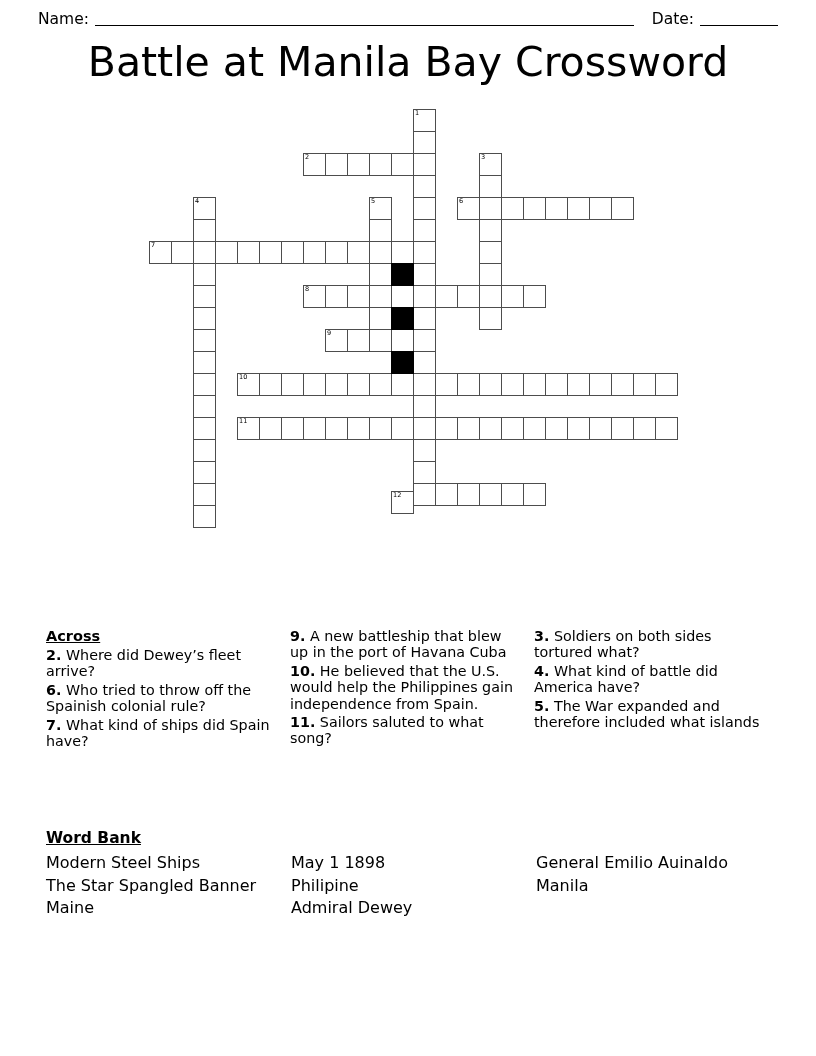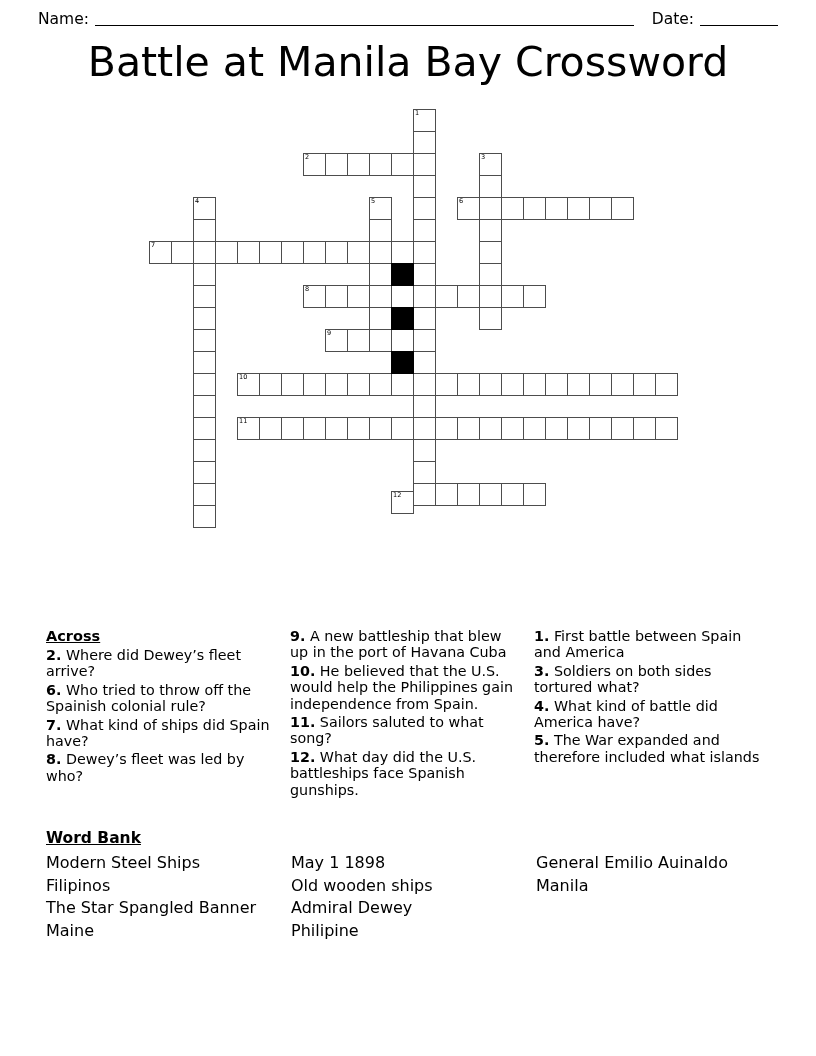--- a/index.html
+++ b/index.html
@@ -287,54 +287,49 @@
     <div class="cell block" style="left: 391px; top: 351px;"></div>
   </div>
 
 <div id="clues">
   <div class="clue-col c1">
     <div class="section-head">Across</div>
     <div id="across-col-1">
         <p class="clue"><b>2.</b><span> Where did Dewey’s fleet arrive?</span></p>
         <p class="clue"><b>6.</b><span> Who tried to throw off the Spainish colonial rule?</span></p>
         <p class="clue"><b>7.</b><span> What kind of ships did Spain have?</span></p>
-        <p class="clue"><b>8.</b><span> Dewey’s fleet was led by who?</span></p>
       </div>
   </div>
   <div class="clue-col c2">
     <div id="across-col-2">
         <p class="clue"><b>9.</b><span> A new battleship that blew up in the port of Havana Cuba</span></p>
         <p class="clue"><b>10.</b><span> He believed that the U.S. would help the Philippines gain independence from Spain.</span></p>
         <p class="clue"><b>11.</b><span> Sailors saluted to what song?</span></p>
-        <p class="clue"><b>12.</b><span> What day did the U.S. battleships face Spanish gunships.</span></p>
       </div>
   </div>
   <div class="clue-col c3">
     <div id="down-col">
-        <p class="clue"><b>1.</b><span> First battle between Spain and America</span></p>
         <p class="clue"><b>3.</b><span> Soldiers on both sides tortured what?</span></p>
         <p class="clue"><b>4.</b><span> What kind of battle did America have?</span></p>
         <p class="clue"><b>5.</b><span> The War expanded and therefore included what islands</span></p>
       </div>
   </div>
 </div>
 
 <div id="word-bank">
   <div class="wb-head">Word Bank</div>
   <div class="wb-grid" id="wb-grid">
       <div class="wb-col">
         <div class="wb-item">Modern Steel Ships</div>
-        <div class="wb-item">Filipinos</div>
         <div class="wb-item">The Star Spangled Banner</div>
         <div class="wb-item">Maine</div>
       </div>
       <div class="wb-col">
         <div class="wb-item">May 1 1898</div>
-        <div class="wb-item">Old wooden ships</div>
+        <div class="wb-item">Philipine</div>
         <div class="wb-item">Admiral Dewey</div>
-        <div class="wb-item">Philipine</div>
       </div>
       <div class="wb-col">
         <div class="wb-item">General Emilio Auinaldo</div>
         <div class="wb-item">Manila</div>
       </div>
     </div>
 </div>
 
 </body></html>

